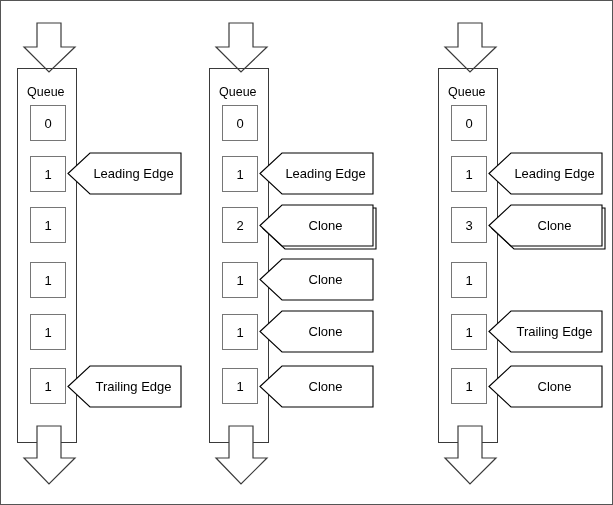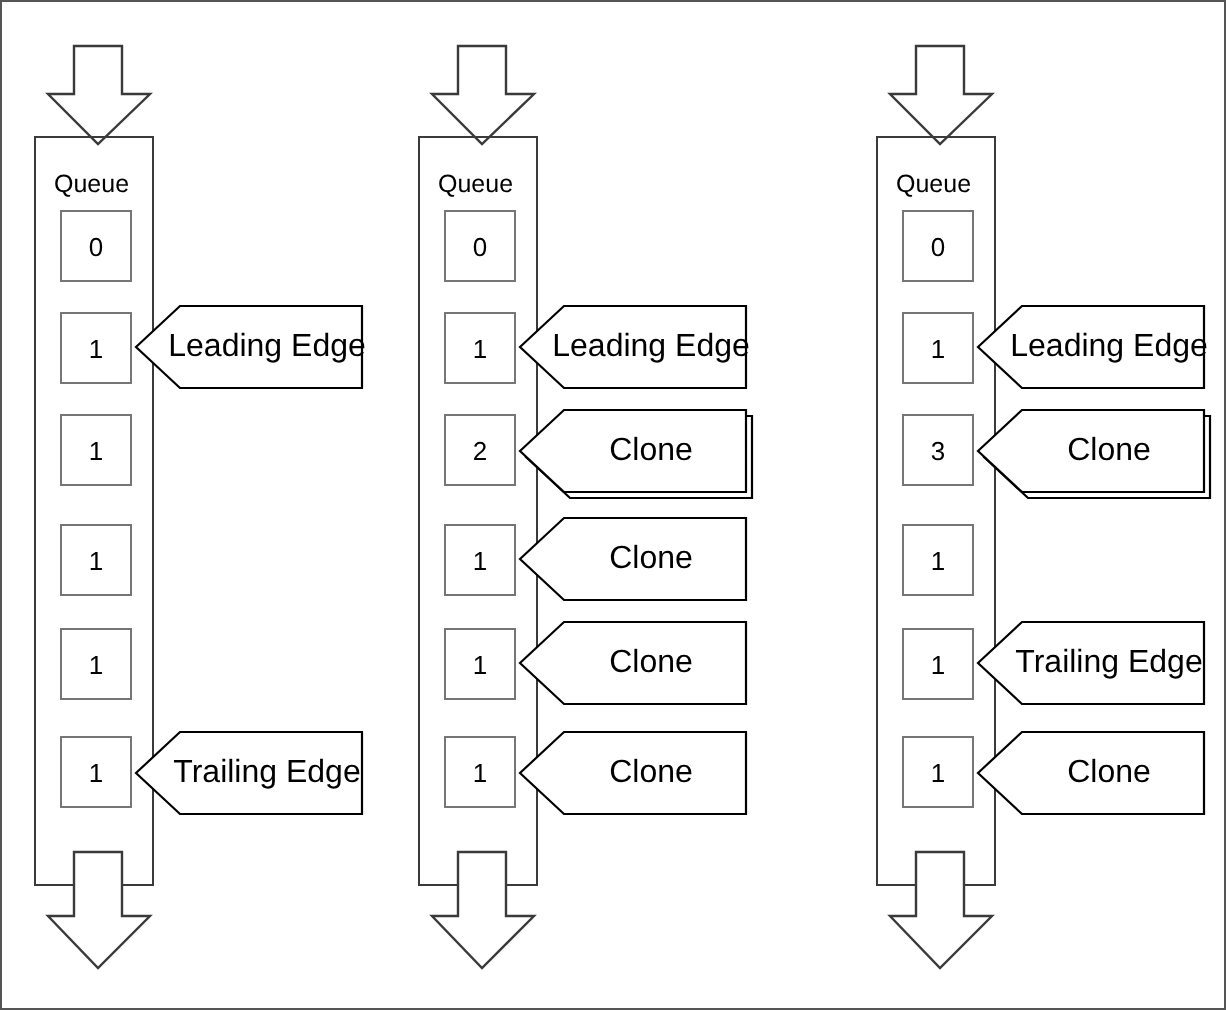--- a/index.html
+++ b/index.html
@@ -90,21 +90,21 @@
   }
   .callout .callout-text {
     position: absolute;
     left: 22px;
     right: 4px;
     top: 0;
     bottom: 0;
     display: flex;
     align-items: center;
     justify-content: center;
-    font-size: 16px;
+    font-size: 13px;
     color: #000000;
     white-space: nowrap;
   }
   .callout.shadowed .shadow-layer polygon {
     fill: #ffffff;
     stroke: #000000;
     stroke-width: 1.1;
   }
 </style>
 </head>

